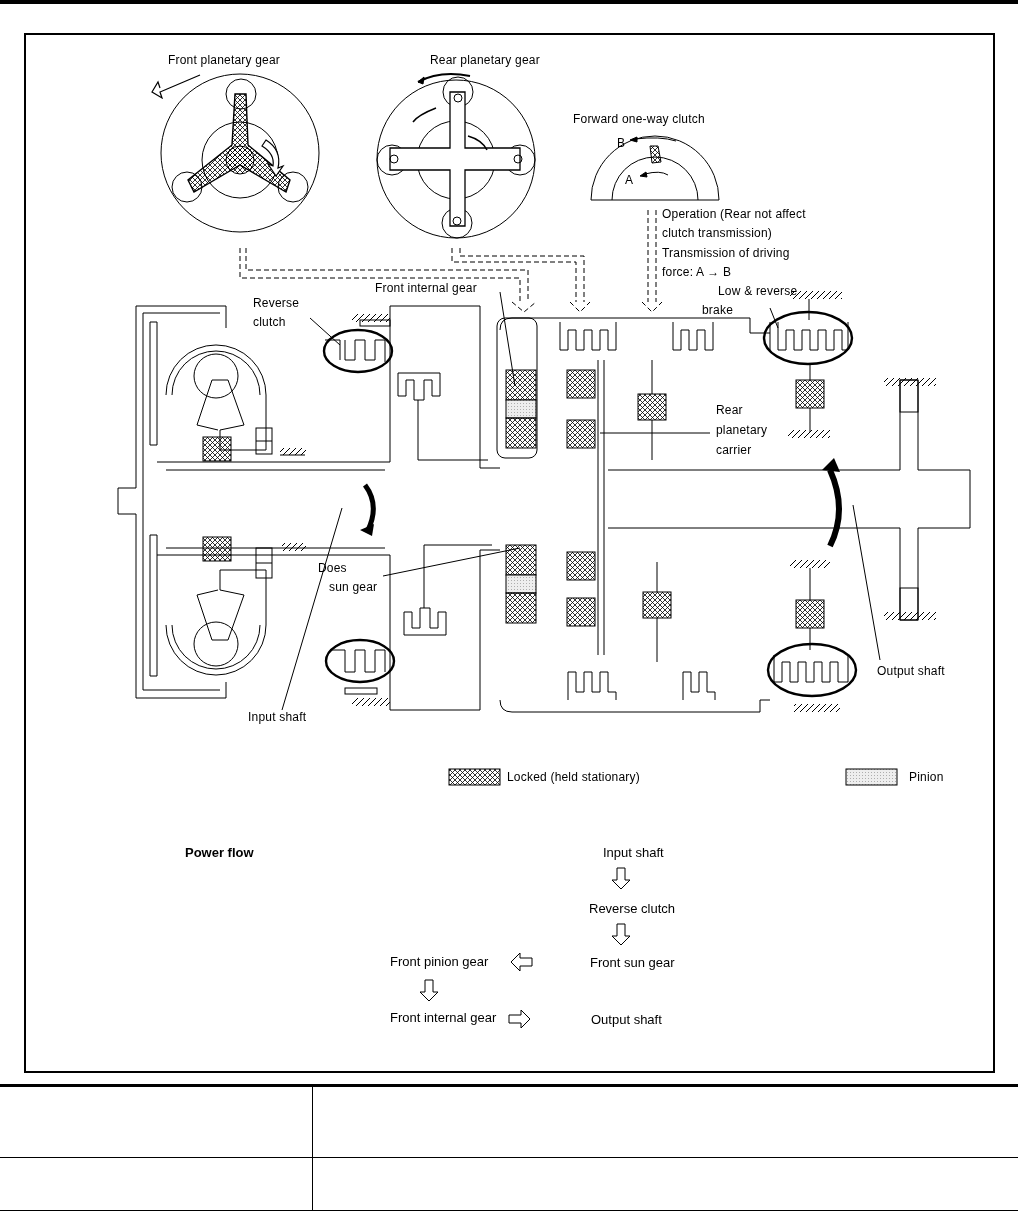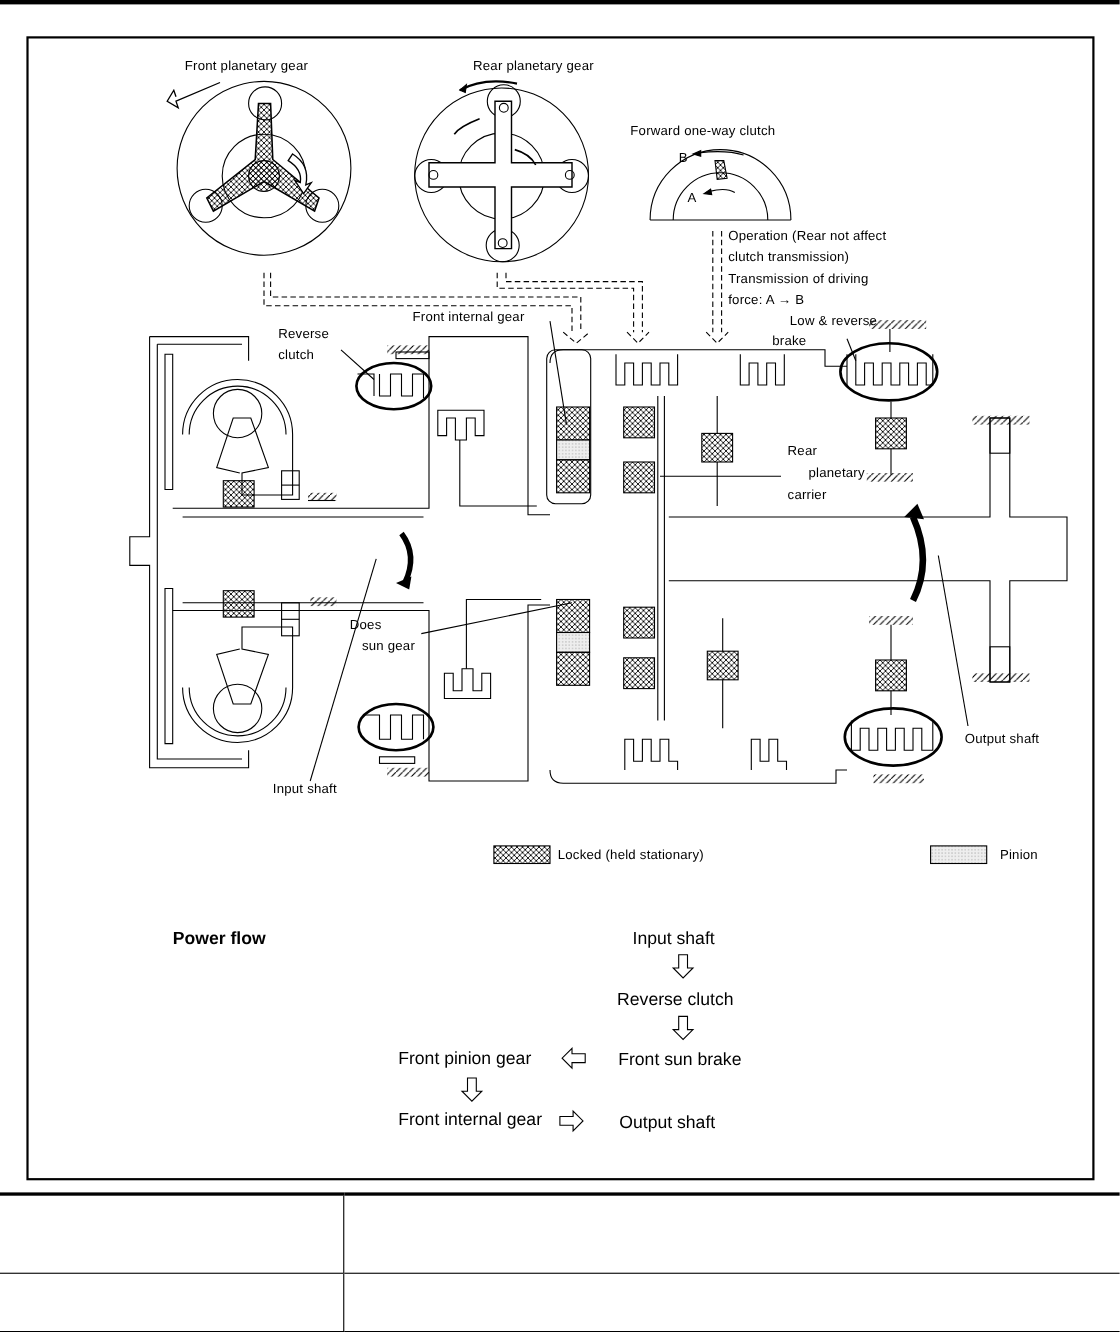--- a/index.html
+++ b/index.html
@@ -3,21 +3,21 @@
 <meta charset="utf-8">
 <style>
   html, body { margin: 0; padding: 0; background: #ffffff; }
   body { width: 1018px; height: 1211px; position: relative; overflow: hidden;
          font-family: "Liberation Sans", sans-serif; color: #000; }
   .topbar { position: absolute; left: 0; top: 0; width: 1018px; height: 4px; background: #000; }
   .figure-box { position: absolute; left: 24px; top: 33px; width: 967px; height: 1036px;
                 border: 2px solid #000; box-sizing: content-box; }
   svg.diagram { position: absolute; left: 0; top: 0; }
   .lbl { position: absolute; font-size: 12px; line-height: 17px; white-space: nowrap; letter-spacing: 0.2px; }
-  .pf { position: absolute; font-size: 16px; white-space: nowrap; }
+  .pf { position: absolute; font-size: 13px; white-space: nowrap; margin-left: 28px; }
   .pf-title { font-weight: bold; }
   table.spec { position: absolute; left: 0; top: 1084px; width: 1018px; border-collapse: collapse; }
   table.spec td { border-top: 1px solid #000; height: 70px; padding: 0; }
   table.spec tr:first-child td { border-top: 3px solid #000; }
   table.spec tr:last-child td { border-bottom: 3px solid #000; height: 52px; }
   table.spec td.c1 { width: 312px; border-right: 1px solid #000; }
 </style>
 </head>
 <body>
 
@@ -217,34 +217,34 @@
 <div class="lbl" style="left:662px;top:206px;">Operation  (Rear  not  affect</div>
 <div class="lbl" style="left:662px;top:225px;">clutch  transmission)</div>
 <div class="lbl" style="left:662px;top:245px;">Transmission  of  driving</div>
 <div class="lbl" style="left:662px;top:264px;">force:  A → B</div>
 <div class="lbl" style="left:678px;top:283px;margin-left:40px;">Low  &amp;  reverse</div>
 <div class="lbl" style="left:678px;top:302px;margin-left:24px;">brake</div>
 <div class="lbl" style="left:253px;top:295px;">Reverse</div>
 <div class="lbl" style="left:253px;top:314px;">clutch</div>
 <div class="lbl" style="left:375px;top:280px;">Front  internal  gear</div>
 <div class="lbl" style="left:716px;top:402px;">Rear</div>
-<div class="lbl" style="left:716px;top:422px;margin-left:19px;">planetary</div>
+<div class="lbl" style="left:716px;top:422px;">planetary</div>
 <div class="lbl" style="left:716px;top:442px;">carrier</div>
 <div class="lbl" style="left:318px;top:560px;">Does</div>
 <div class="lbl" style="left:329px;top:579px;">sun  gear</div>
 <div class="lbl" style="left:248px;top:709px;">Input  shaft</div>
 <div class="lbl" style="left:877px;top:663px;">Output  shaft</div>
 
 <div class="lbl" style="left:507px;top:769px;">Locked  (held  stationary)</div>
 <div class="lbl" style="left:909px;top:769px;">Pinion</div>
 
 <div class="pf pf-title" style="left:157px;top:845px;">Power flow</div>
 <div class="pf" style="left:575px;top:845px;">Input shaft</div>
 <div class="pf" style="left:561px;top:901px;">Reverse clutch</div>
-<div class="pf" style="left:562px;top:955px;">Front sun brake</div>
+<div class="pf" style="left:562px;top:955px;">Front sun gear</div>
 <div class="pf" style="left:362px;top:954px;">Front pinion gear</div>
 <div class="pf" style="left:362px;top:1010px;">Front internal gear</div>
 <div class="pf" style="left:563px;top:1012px;">Output shaft</div>
 
 <table class="spec">
   <tbody>
       <tr>
     <td class="c1"></td>
     <td></td>
   </tr>

